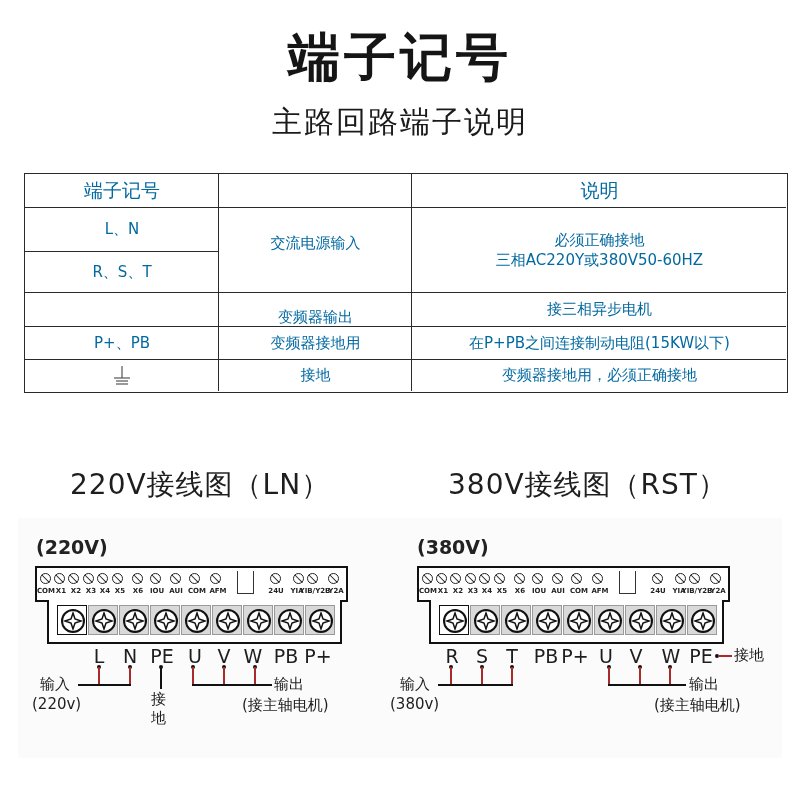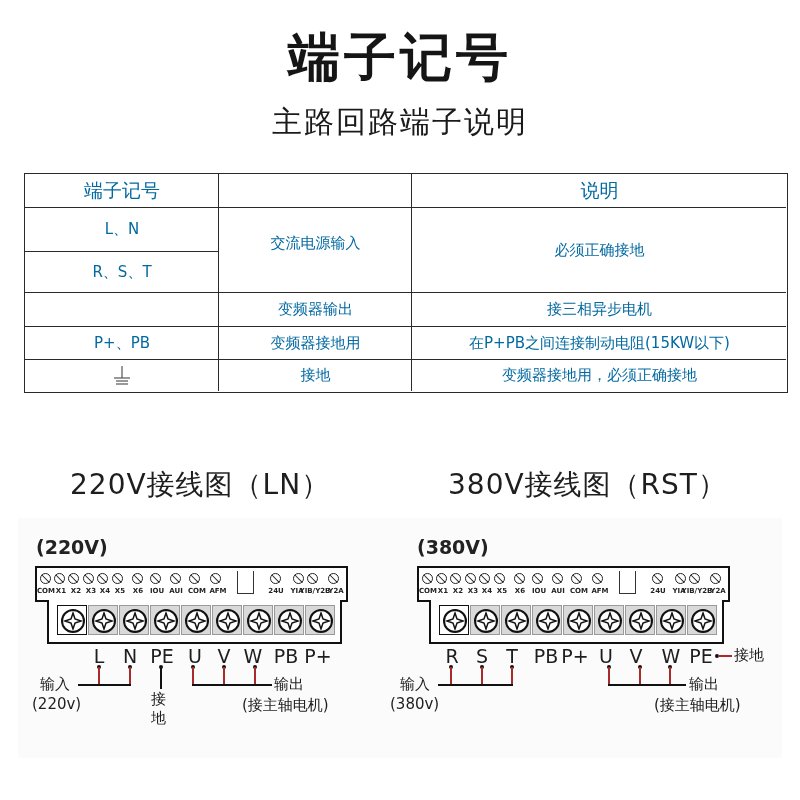--- a/index.html
+++ b/index.html
@@ -64,23 +64,24 @@
   <div class="vline" style="left:386px;top:0;height:217px;"></div>
 
   <div class="cell th" style="left:0;top:0;width:194px;height:33px;">端子记号</div>
   <div class="cell th" style="left:387px;top:0;width:375px;height:33px;">说明</div>
 
   <div class="cell td" style="left:0;top:34px;width:194px;height:43px;">L、N</div>
   <div class="cell td" style="left:0;top:78px;width:194px;height:40px;">R、S、T</div>
   <div class="cell td" style="left:194px;top:34px;width:193px;height:84px;padding-bottom:14px;">交流电源输入</div>
   <div class="cell td desc-multi" style="left:387px;top:34px;width:375px;height:84px;">
     <span>必须正确接地</span>
+    <span>三相AC220Y或380V50-60HZ</span>
   </div>
 
-  <div class="cell td" style="left:194px;top:119px;width:193px;height:33px;text-align:right;">变频器输出</div>
+  <div class="cell td" style="left:194px;top:127px;width:193px;height:33px;text-align:right;">变频器输出</div>
   <div class="cell td" style="left:387px;top:119px;width:375px;height:33px;">接三相异步电机</div>
 
   <div class="cell td" style="left:0;top:153px;width:194px;height:32px;">P+、PB</div>
   <div class="cell td" style="left:194px;top:153px;width:193px;height:32px;">变频器接地用</div>
   <div class="cell td" style="left:387px;top:153px;width:375px;height:32px;">在P+PB之间连接制动电阻(15KW以下)</div>
 
   <div class="cell td gnd" style="left:0;top:186px;width:194px;height:31px;">
     <svg width="20" height="22" viewBox="0 0 20 22">
       <line x1="10" y1="1" x2="10" y2="13" stroke="#555" stroke-width="1.2"></line>
       <line x1="2" y1="13" x2="18" y2="13" stroke="#555" stroke-width="1.2"></line>

